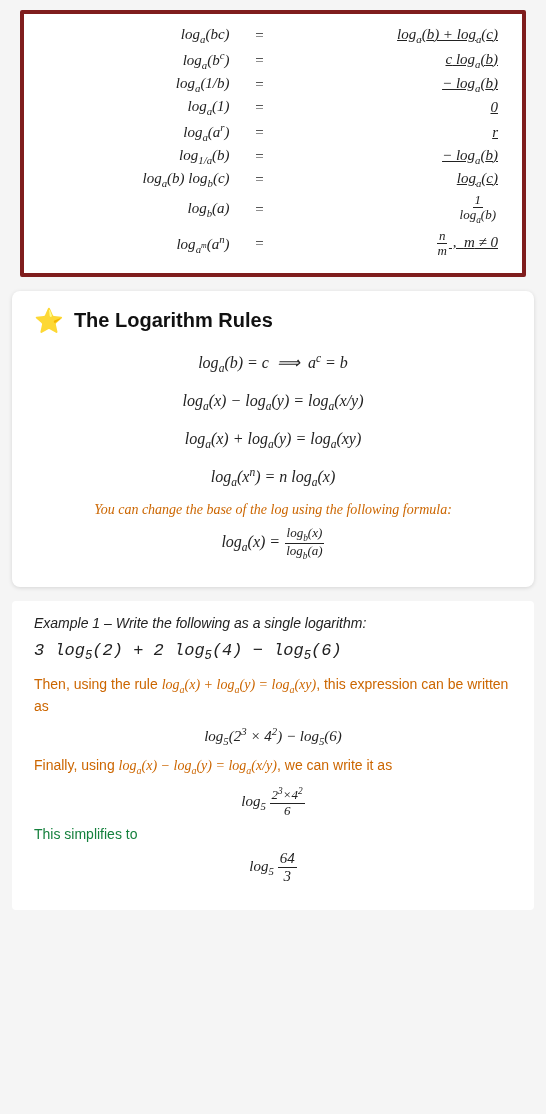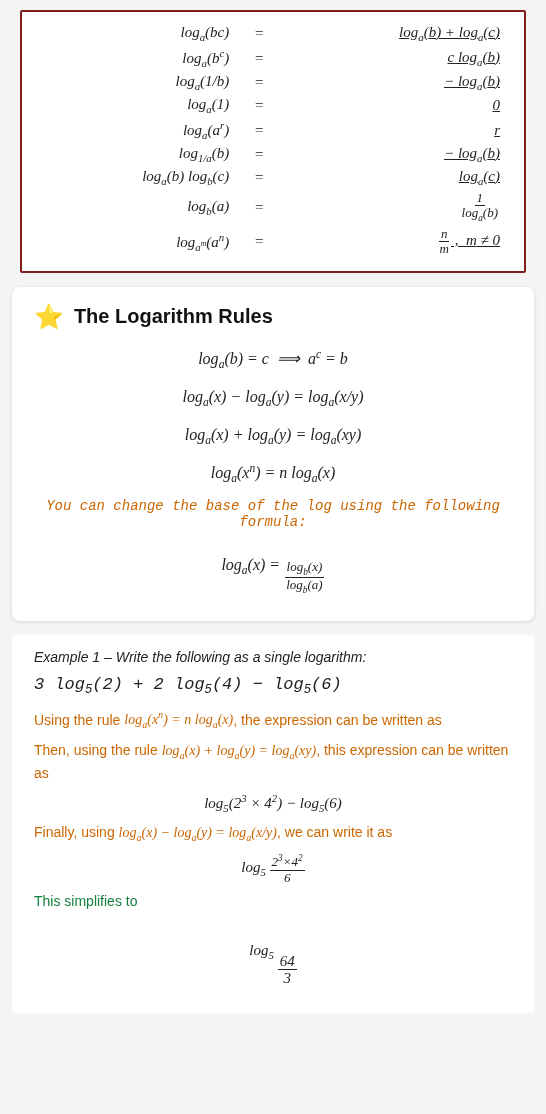--- a/index.html
+++ b/index.html
@@ -7,21 +7,21 @@
       font-family: Georgia, 'Times New Roman', serif;
       background: #f5f5f5;
       width: 546px;
       font-size: 15px;
       color: #222;
     }
 
     
     .log-table-section {
       background: #fff;
-      border: 2px solid #7f1d1d;
+      border: 4px solid #7f1d1d;
       margin: 10px 20px 14px 20px;
       padding: 10px 18px 12px 18px;
       border-radius: 2px;
     }
 
     .log-table-section table {
       width: 100%;
       border-collapse: collapse;
       font-size: 15px;
     }
@@ -77,21 +77,20 @@
       font-size: 16px;
       line-height: 1.7;
     }
 
     .italic-note {
       color: #cc6600;
       font-style: italic;
       font-size: 14px;
       margin: 10px 0 4px 0;
       text-align: center;
-      font-family: Liberation Mono, monospace;
     }
 
     
     .example-section {
       margin: 0 12px 14px 12px;
       padding: 14px 22px 18px 22px;
       background: #fff;
       border-radius: 4px;
     }
 
@@ -250,41 +249,38 @@
     <em>log<sub>a</sub>(x) + log<sub>a</sub>(y) = log<sub>a</sub>(xy)</em>
   </div>
   <div class="formula-block">
     <em>log<sub>a</sub>(x<sup>n</sup>) = n log<sub>a</sub>(x)</em>
   </div>
 
   <div class="italic-note">You can change the base of the log using the following formula:</div>
 
   <div class="formula-block">
     <em>log<sub>a</sub>(x) = </em>
-    <span class="fraction" style="font-style:italic;margin-top:22px;">
+    <span class="fraction" style="font-style:italic;">
       <span class="numer">log<sub>b</sub>(x)</span>
       <span class="denom">log<sub>b</sub>(a)</span>
     </span>
   </div>
 </div>
 
 <div class="example-section">
   <div class="example-title">
     <span>Example 1</span>
     <span> – </span>
     <span><span>Write the following as a single logarithm:</span></span>
   </div>
 
   <div class="big-formula">
     3 log<sub>5</sub>(2) + 2 log<sub>5</sub>(4) − log<sub>5</sub>(6)
   </div>
 
-  <div class="step-text">
-    Using the rule <em class="inline-math">log<sub>a</sub>(x<sup>n</sup>) = n log<sub>a</sub>(x)</em>, the expression can be written as
-  </div>
 
 
   <div class="step-text">
     Then, using the rule <em class="inline-math">log<sub>a</sub>(x) + log<sub>a</sub>(y) = log<sub>a</sub>(xy)</em>, this expression can be written as
   </div>
 
   <div class="small-formula">
     <em>log<sub>5</sub>(2<sup>3</sup> × 4<sup>2</sup>) − log<sub>5</sub>(6)</em>
   </div>
 
@@ -300,19 +296,19 @@
         <span class="denom">6</span>
       </span>
     </span>
   </div>
 
   <div class="simplifies">This simplifies to</div>
 
   <div class="small-formula">
     <em>log<sub>5</sub></em>
     <span style="font-style:italic;">
-      <span class="fraction" style="font-size:15px;margin-top:36px;">
+      <span class="fraction" style="font-size:15px;">
         <span class="numer">64</span>
         <span class="denom">3</span>
       </span>
     </span>
   </div>
 </div>
 
 </body></html>

